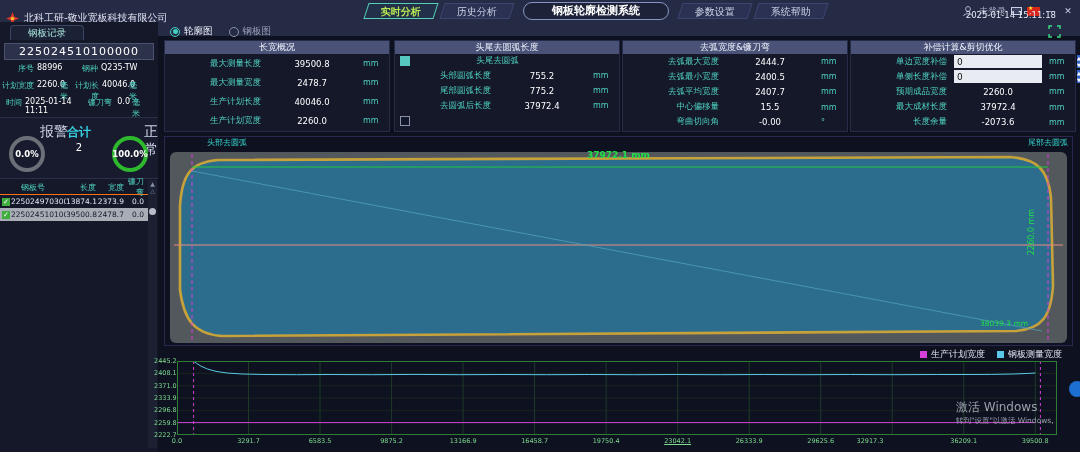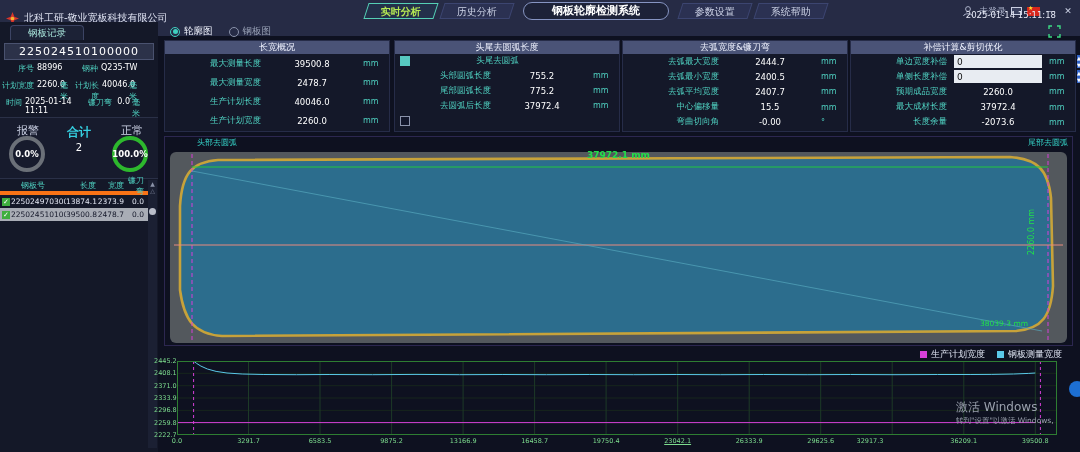--- a/index.html
+++ b/index.html
@@ -36,31 +36,31 @@
     background:#2c3249; border:1px solid #4a526f; text-align:center; font-size:11px;
     letter-spacing:1px; color:#ffffff; }
   #info-grid { position:absolute; left:2px; top:41px; width:154px; font-size:8px; }
   .info-row { display:flex; height:17px; align-items:flex-start; }
   .il { color:#4fd0c0; text-align:right; }
   .iv { color:#ffffff; text-align:left; padding-left:3px; }
   .iu { color:#4fd0c0; padding-left:2px; }
   .w30{width:32px;} .w38{width:38px;} .w26{width:26px;} .w40{width:40px;} .w14{width:15px;}
   #stats { position:absolute; left:0; top:95px; width:158px; height:62px; background:#171b2d;
     border-top:1px solid #2a3047; border-bottom:1px solid #2a3047; }
-  .stat-label { position:absolute; top:5px; font-size:11px; color:#cfd5e8; }
+  .stat-label { position:absolute; top:5px; font-size:14px; color:#cfd5e8;margin-left:23px; }
   .ring { position:absolute; top:18px; width:36px; height:36px; border-radius:50%;
     display:flex; align-items:center; justify-content:center; font-size:8.5px; font-weight:bold; color:#fff; }
   #ring-alarm { left:9px; border:4px solid #6b7078; }
   #ring-normal { left:112px; border:4px solid #2db82d; }
   #total-label { position:absolute; left:0; right:0; top:6px; text-align:center; font-size:12px;
     font-weight:bold; color:#35cfe0; }
   #total-value { position:absolute; left:0; right:0; top:24px; text-align:center; font-size:10px; color:#fff; }
   #plate-table { position:absolute; left:0; top:158px; width:148px; }
   .thead { display:flex; height:15px; align-items:center; font-size:8px; color:#4fd0c0;
-    border-bottom:4px solid #f97316; }
+    border-bottom:1px solid #f97316; }
   .trow { display:flex; height:13px; align-items:center; font-size:7.5px; color:#e2e6f2; }
   .trow.sel { background:#a9adb6; color:#15182a; }
   .c-id{width:66px; display:flex; align-items:center; overflow:hidden; white-space:nowrap;}
   .c-len{width:30px; text-align:right;} .c-wid{width:28px; text-align:right;} .c-bend{width:22px; text-align:right; padding-right:2px;}
   .chk { width:8px; height:8px; background:#3fae3f; color:#fff; font-size:7px; line-height:8px;
     text-align:center; margin:0 1px 0 2px; flex:none; }
   #scroll-strip { position:absolute; right:1px; top:158px; width:9px; height:268px; background:#1b2033;
     display:flex; flex-direction:column; align-items:center; font-size:6px; color:#8b92a8; }
   #scroll-strip .thumb { width:7px; height:7px; border-radius:50%; background:#b9bdc9; margin-top:14px; }
 
@@ -92,21 +92,21 @@
   .spin input { flex:1; border:none; background:transparent; font-size:9px; color:#111; padding-left:3px;
     font-family:inherit; }
   .spin .btns { width:11px; background:#2f62c8; display:flex; flex-direction:column; }
   .spin .btns span { flex:1; color:#fff; font-size:5px; line-height:6px; text-align:center; }
 
   
   #plate-view { position:absolute; left:164px; top:136px; width:909px; height:210px; background:#0e1120;
     border:1px solid #2c2750; }
   #plate-canvas { position:absolute; left:5px; top:9px; width:897px; height:197px; }
   .pv-label { position:absolute; top:0px; font-size:8px; color:#35d0c5; }
-  #pv-head-label { left:32px; }
+  #pv-head-label { left:42px; }
   #pv-tail-label { right:4px; }
   #pv-length-label { position:absolute; left:0; right:0; top:13px; text-align:center; font-size:9px;
     color:#21e04a; font-weight:bold; }
   #pv-diag-label { position:absolute; left:815px; top:182px; font-size:7.5px; color:#21e04a; }
   #pv-width-label { position:absolute; left:862px; top:118px; font-size:8px; color:#21e04a;
     transform:rotate(-90deg); transform-origin:left top; white-space:nowrap; }
 
   
   #chart { position:absolute; left:154px; top:347px; width:920px; height:105px; }
   #legend { position:absolute; right:12px; top:1px; display:flex; gap:12px; font-size:9px; color:#dfe4f2; }

